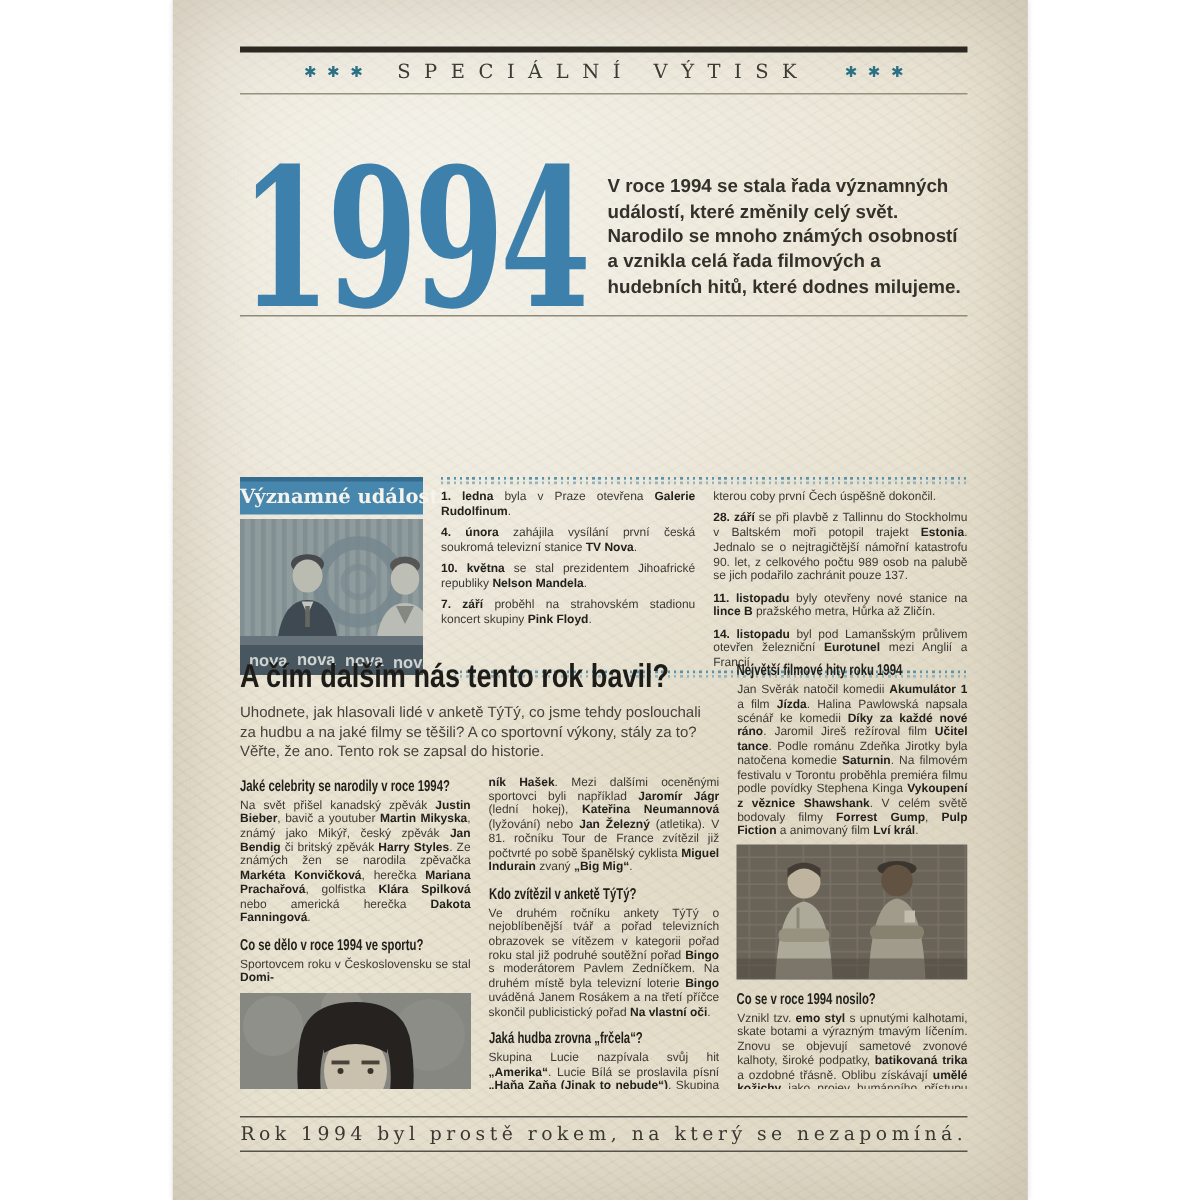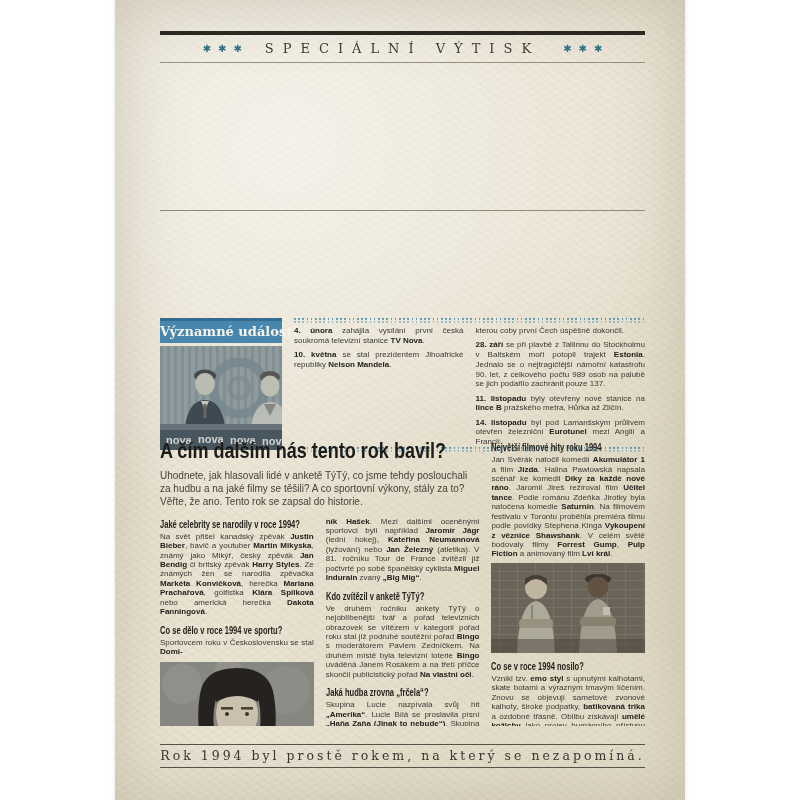--- a/index.html
+++ b/index.html
@@ -110,20 +110,24 @@
       <span class="star">✱</span>
       <span class="star">✱</span>
       <span class="mast-sub">SPECIÁLNÍ VÝTISK</span>
       <span class="star">✱</span>
       <span class="star">✱</span>
       <span class="star">✱</span>
     </div>
     <div class="mast-rule-thin"></div>
   </div>
 
+  <div class="sec year-sec">
+    <div class="year-num">1994</div>
+    <div class="year-intro">V roce 1994 se stala řada významných událostí, které změnily celý svět. Narodilo se mnoho známých osobností a vznikla celá řada filmových a hudebních hitů, které dodnes milujeme.</div>
+  </div>
   <div class="rule-under-year"></div>
 
   <div class="sec events">
     <div class="events-left">
       <div class="events-label">Významné události</div>
       <div class="photo events-photo">
         <svg viewBox="0 0 150 104" width="150" height="104">
           <defs>
             <pattern id="stripes" width="7" height="8" patternUnits="userSpaceOnUse">
               <rect width="7" height="8" fill="#9ba29e"></rect>
@@ -151,22 +155,24 @@
           <text x="132" y="100" font-family="Liberation Sans, sans-serif" font-size="11" font-weight="bold" fill="#e9e5da">nova</text>
           <rect width="150" height="104" fill="#4e7a9b" opacity=".16"></rect>
         </svg>
       </div>
     </div>
     <div class="events-text">
       <div class="stitch stitch-top"></div>
       <div class="stitch stitch-bottom"></div>
       <div class="events-cols">
         <div class="events-col">
+          <p class="ev"><b>1. ledna</b> byla v Praze otevřena <b>Galerie Rudolfinum</b>.</p>
           <p class="ev"><b>4. února</b> zahájila vysílání první česká soukromá televizní stanice <b>TV Nova</b>.</p>
           <p class="ev"><b>10. května</b> se stal prezidentem Jihoafrické republiky <b>Nelson Mandela</b>.</p>
+          <p class="ev"><b>7. září</b> proběhl na strahovském stadionu koncert skupiny <b>Pink Floyd</b>.</p>
         </div>
         <div class="events-col">
           <p class="ev">kterou coby první Čech úspěšně dokončil.</p>
           <p class="ev"><b>28. září</b> se při plavbě z Tallinnu do Stockholmu v Baltském moři potopil trajekt <b>Estonia</b>. Jednalo se o nejtragičtější námořní katastrofu 90. let, z celkového počtu 989 osob na palubě se jich podařilo zachránit pouze 137.</p>
           <p class="ev"><b>11. listopadu</b> byly otevřeny nové stanice na <b>lince B</b> pražského metra, Hůrka až Zličín.</p>
           <p class="ev"><b>14. listopadu</b> byl pod Lamanšským průlivem otevřen železniční <b>Eurotunel</b> mezi Anglií a Francií.</p>
         </div>
       </div>
     </div>
   </div>

